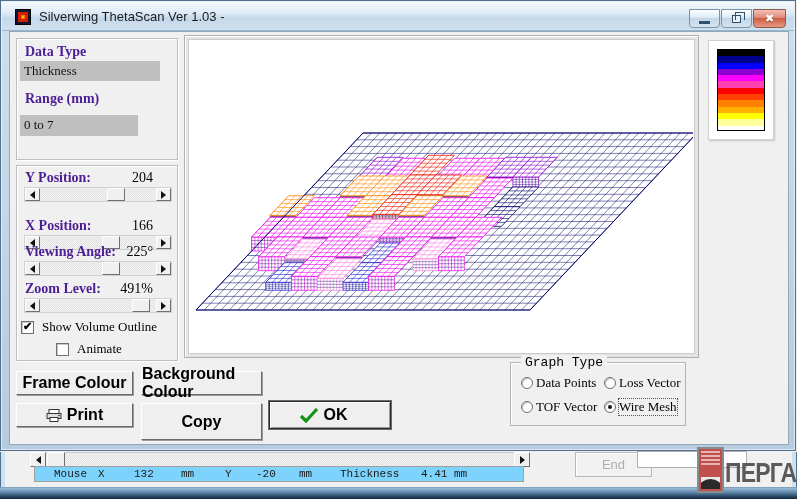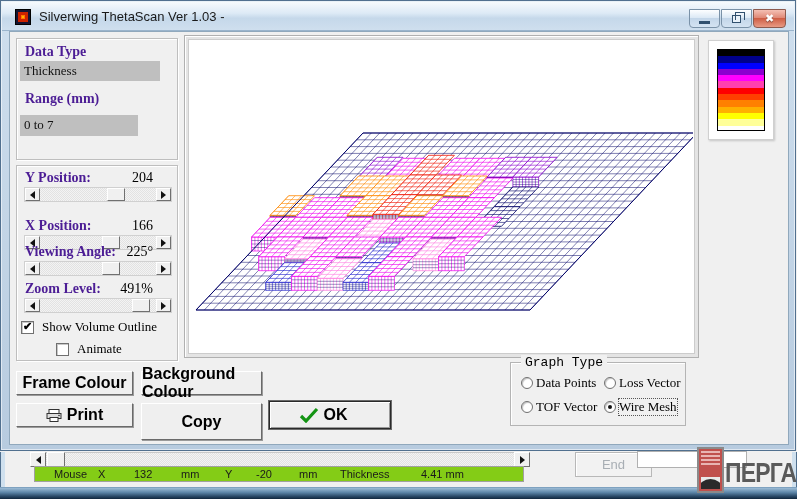--- a/index.html
+++ b/index.html
@@ -28,22 +28,22 @@
   .h-scrollbar .track { position:absolute; inset:0; border:1px solid #c8c8c8; }
   .sb-btn { position:absolute; top:0; width:16px; height:15px; background:#f0f0f0;
       border:1px solid; border-color:#ffffff #707070 #707070 #ffffff; display:flex; align-items:center; justify-content:center; }
   .sb-btn.left { left:0; } .sb-btn.right { right:0; }
   .tri-l { width:0; height:0; border:4px solid transparent; border-right:5px solid #111; margin-left:-4px; }
   .tri-r { width:0; height:0; border:4px solid transparent; border-left:5px solid #111; margin-right:-4px; }
   .sb-thumb { position:absolute; top:0; height:15px; width:18px; background:#f0f0f0;
       border:1px solid; border-color:#ffffff #707070 #707070 #ffffff; }
 
   
-  .mouse-bar { position:absolute; left:34px; top:466px; width:490px; height:16px; background:#84cc16;
-      border:1px solid #a0a0a0; font-family:Liberation Sans, sans-serif; font-size:11px; color:#1a1a1a; }
+  .mouse-bar { position:absolute; left:34px; top:466px; width:490px; height:16px; background:#7dd3fc;
+      border:1px solid #a0a0a0; font-family:Liberation Mono, monospace; font-size:11px; color:#1a1a1a; }
   .mouse-bar span { position:absolute; top:1px; white-space:nowrap; }
   .mouse-bar span:nth-of-type(1){ left:19px; }
   .mouse-bar span:nth-of-type(2){ left:63px; }
   .mouse-bar span:nth-of-type(3){ left:99px; }
   .mouse-bar span:nth-of-type(4){ left:146px; }
   .mouse-bar span:nth-of-type(5){ left:190px; }
   .mouse-bar span:nth-of-type(6){ left:221px; }
   .mouse-bar span:nth-of-type(7){ left:264px; }
   .mouse-bar span:nth-of-type(8){ left:305px; }
   .mouse-bar span:nth-of-type(9){ left:386px; }

